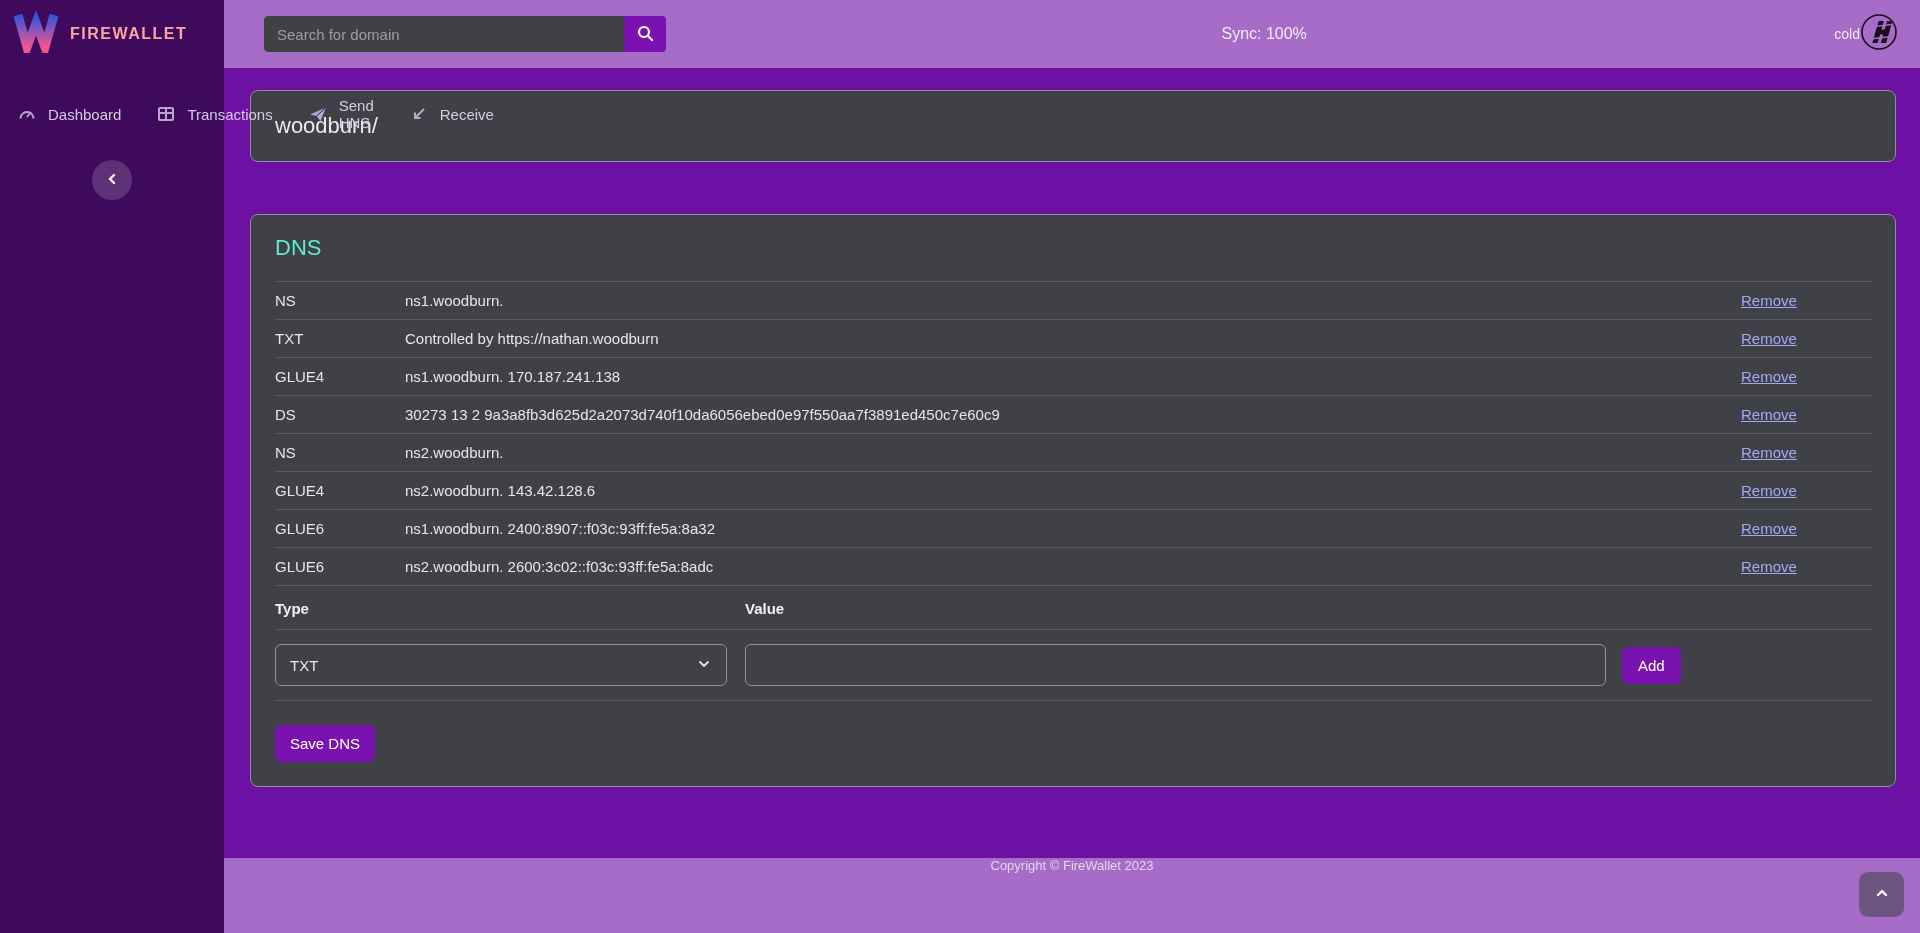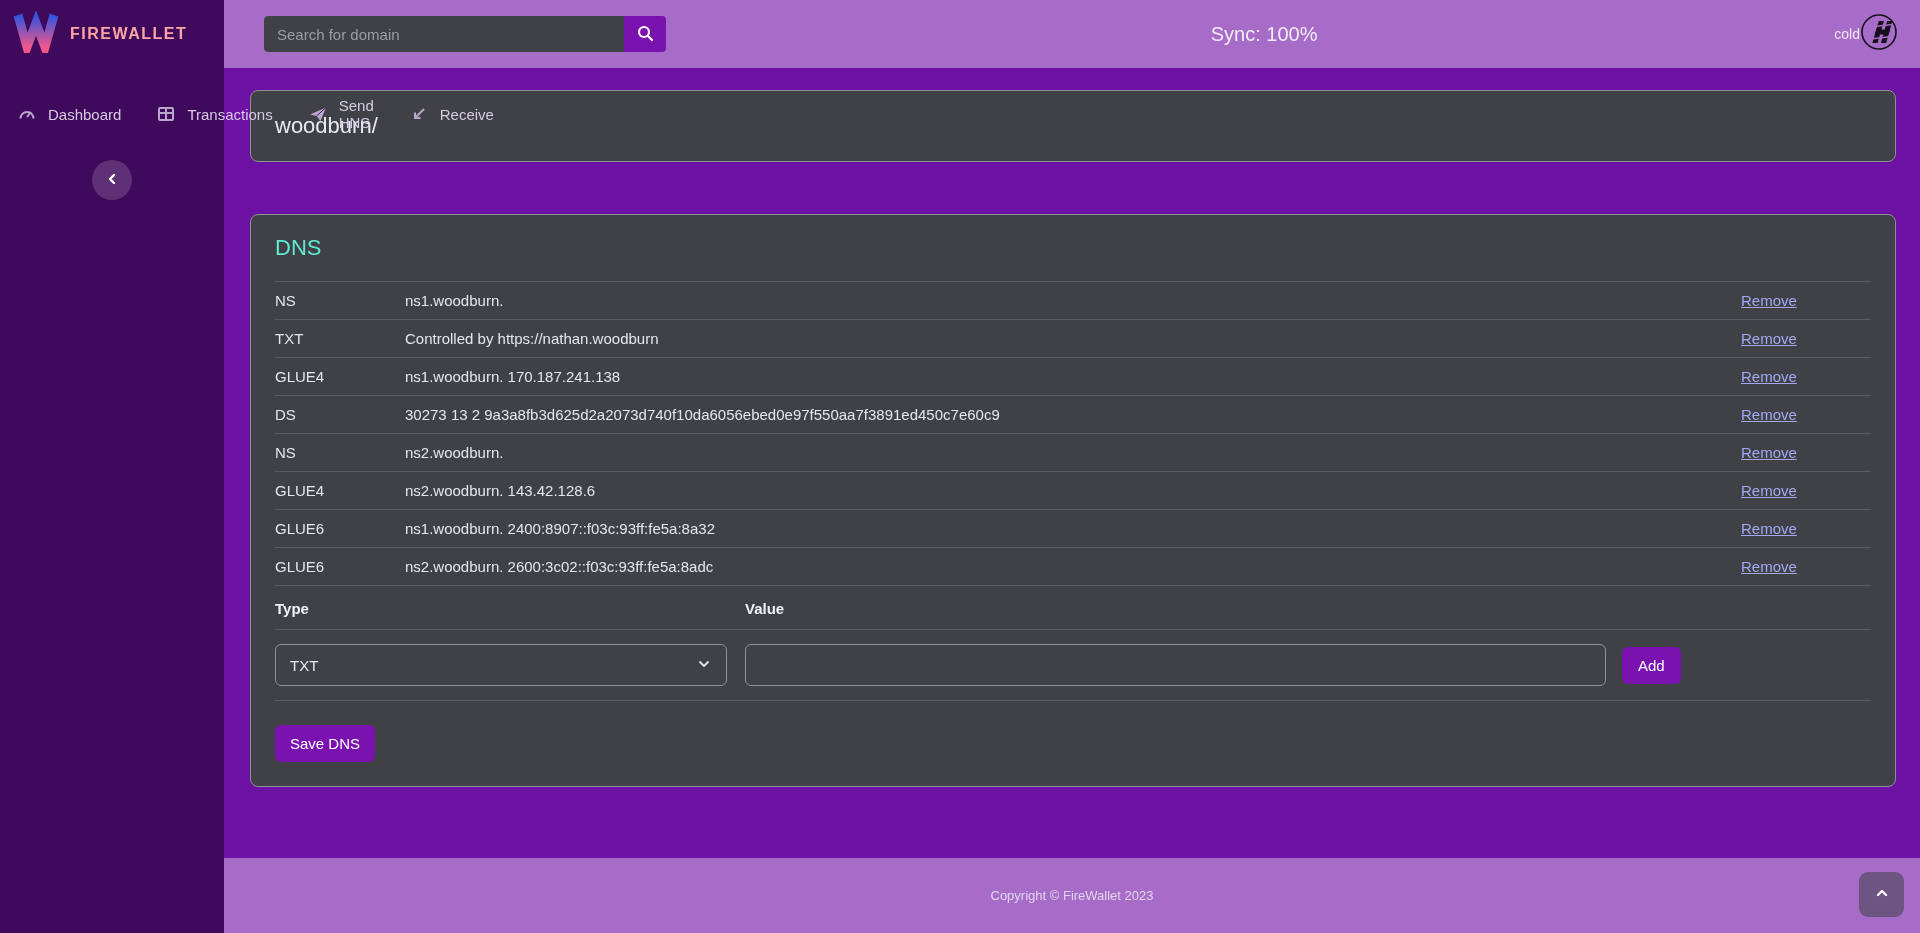--- a/index.html
+++ b/index.html
@@ -57,21 +57,21 @@
     color:#e8eaed; font-size:15px; padding:0 12px;
     outline:none;
   }
   .search-input::placeholder { color:#9a9da2; }
   .search-btn {
     width:42px; height:36px; border:none;
     background:#7a12b0; border-radius:0 4px 4px 0;
     display:flex; align-items:center; justify-content:center;
     cursor:pointer;
   }
-  .sync-status { flex:1; text-align:center; color:#f2ecf7; font-size:20px;padding-left:28px; }
+  .sync-status { flex:1; text-align:center; color:#f2ecf7; font-size:16px;padding-left:28px; }
   .wallet-group { display:flex; align-items:center; gap:0; padding-right:6px; }
   .wallet-name { color:#efe6f7; font-size:14px; }
 
   
   .content { flex:1; background:#6c11a3; padding:22px 24px 0 26px; overflow:hidden; }
 
   .card {
     background:#3f4146;
     border:1px solid #8d9096;
     border-radius:8px;
@@ -119,21 +119,21 @@
     border-radius:6px; font-size:15px; cursor:pointer;
     font-family:"Liberation Sans", sans-serif;
   }
   .add-btn { margin-left:16px; padding:10px 16px; }
   .save-btn { margin-top:24px; padding:10px 15px; }
 
   
   .footer {
     height:75px; min-height:75px;
     background:#a76bc8;
-    display:flex; align-items:center; justify-content:center;
+    display:flex; align-items:flex-start; justify-content:center;
     position:relative;
   }
   .copyright { color:#e3d4ef; font-size:13px; }
   .scroll-top-btn {
     position:absolute; right:16px; bottom:16px;
     width:45px; height:45px; border:none; border-radius:9px;
     background:rgba(63,65,70,0.55);
     display:flex; align-items:center; justify-content:center;
     cursor:pointer;
   }

